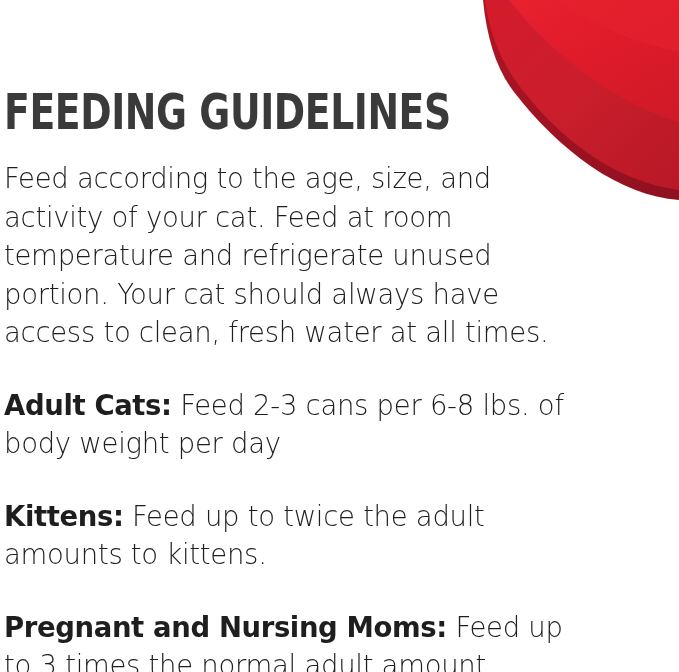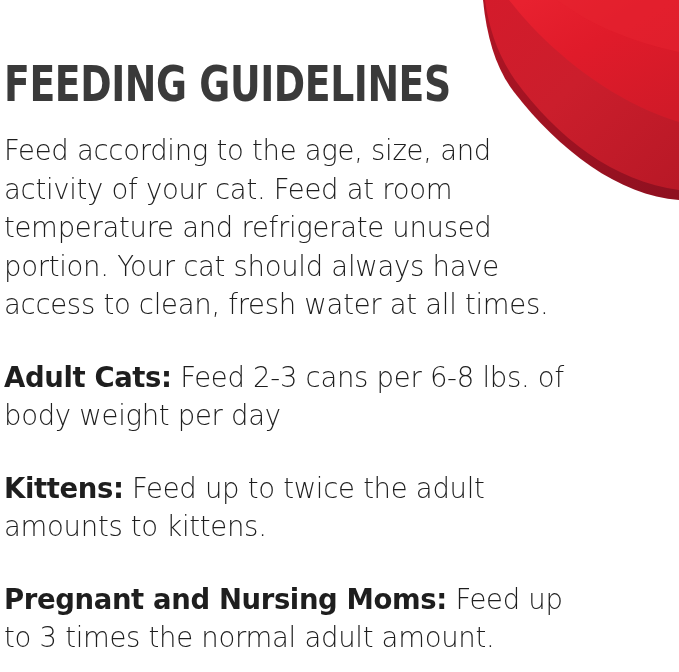--- a/index.html
+++ b/index.html
@@ -35,21 +35,21 @@
     height: 100%;
   }
 
   
   .content {
     position: absolute;
     left: 4px;
     top: 0;
     right: 0;
     bottom: 0;
-    padding-top: 58px;
+    padding-top: 86px;
   }
 
   .page-title {
     color: #3a3a3a;
     font-family: "Liberation Sans Narrow", "DejaVu Sans Condensed", "Liberation Sans", sans-serif;
     font-weight: 700;
     font-size: 50px;
     line-height: 1.04;
     letter-spacing: -0.5px;
     text-transform: uppercase;

